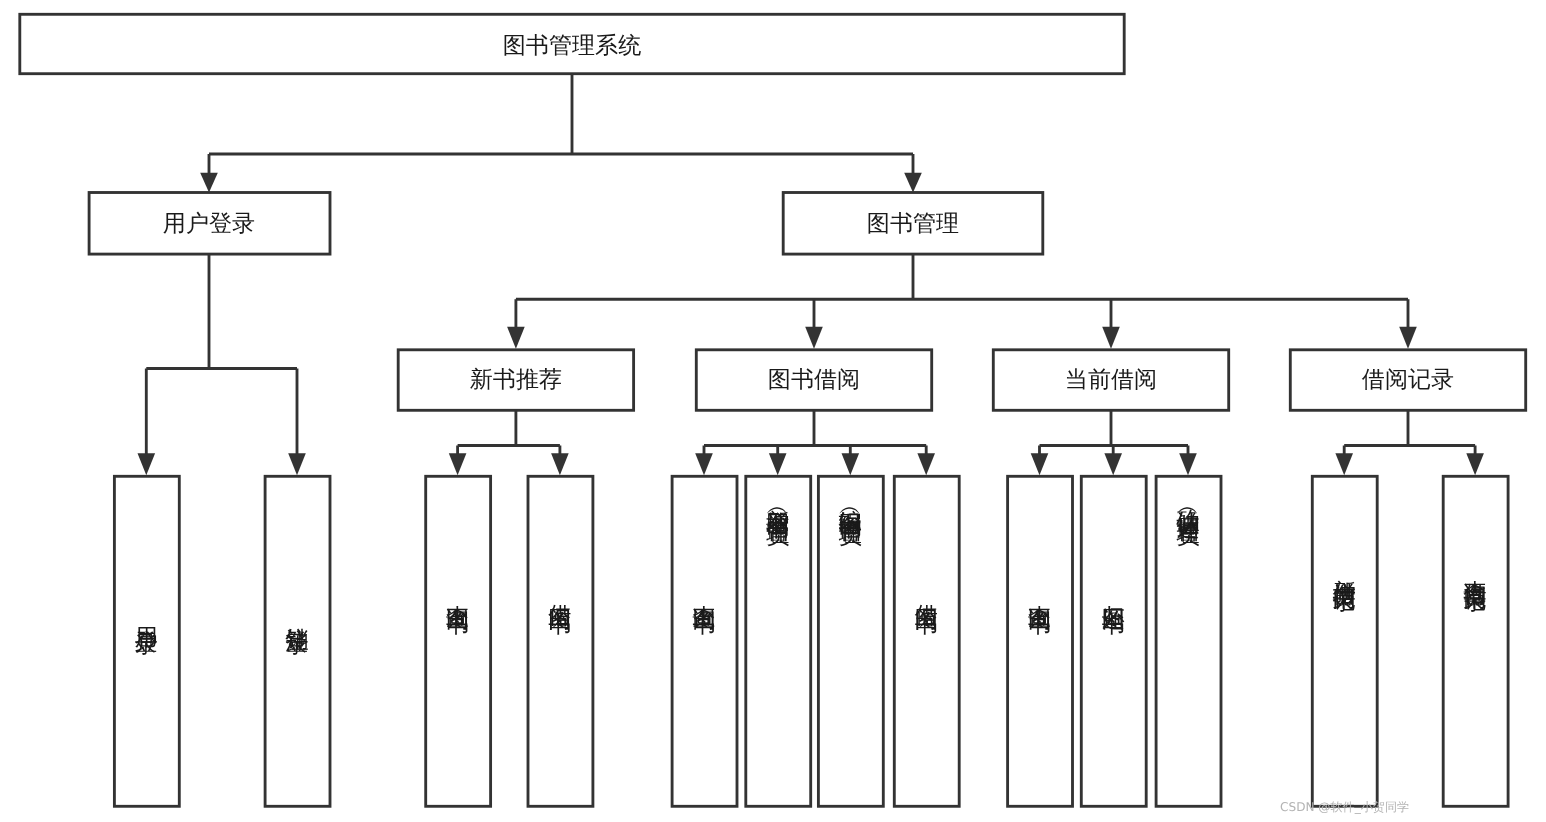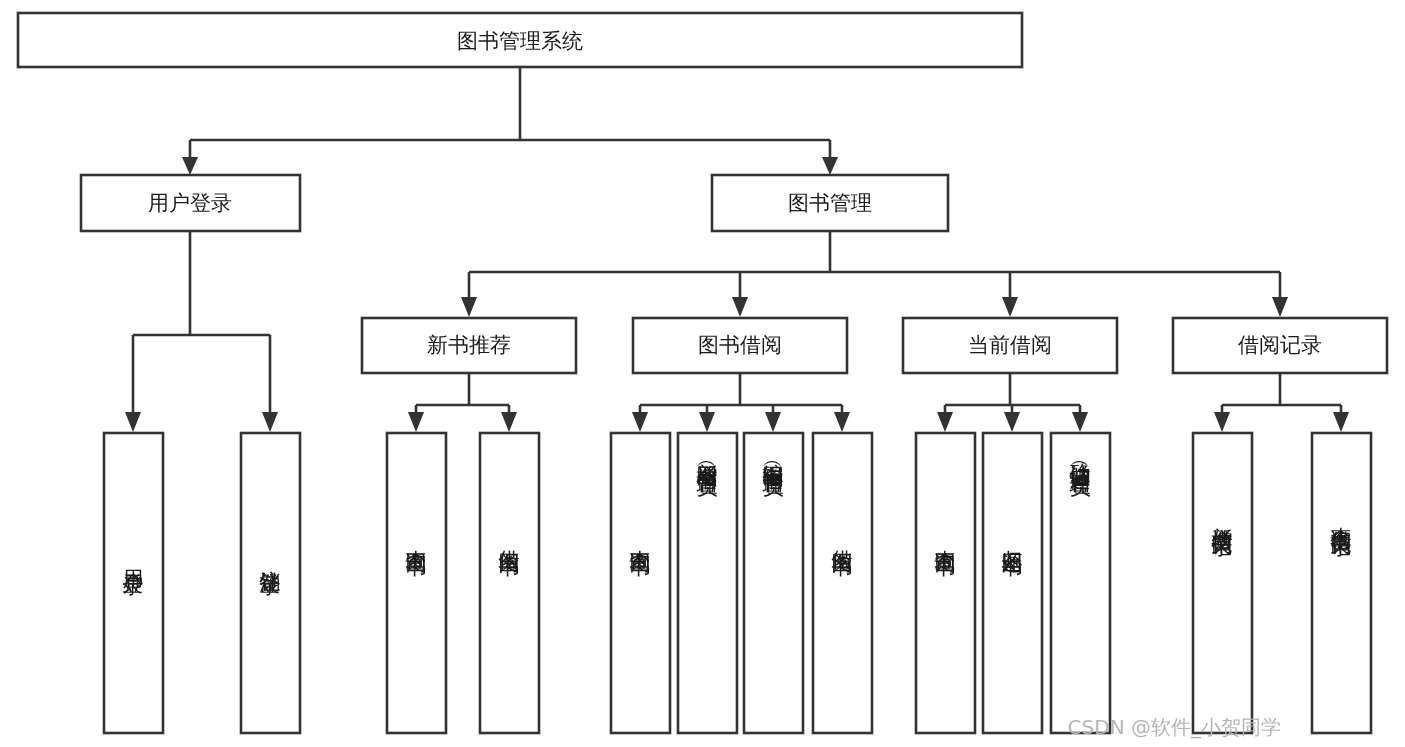--- a/index.html
+++ b/index.html
@@ -54,21 +54,21 @@
     fill: #1a1a1a;
     writing-mode: vertical-rl;
     text-orientation: upright;
     letter-spacing: 2px;
   }
   .watermark-text {
     position: absolute;
     right: 10px;
     bottom: 6px;
     font-family: "DejaVu Sans", "Liberation Sans", sans-serif;
-    font-size: 20px;
+    font-size: 11px;
     color: #b4b4b4;
     white-space: nowrap;
     pointer-events: none;
   }
 </style>
 </head>
 <body>
 
 <div id="diagram-root">
   <svg class="canvas" viewBox="0 0 1405 747" xmlns="http://www.w3.org/2000/svg">

